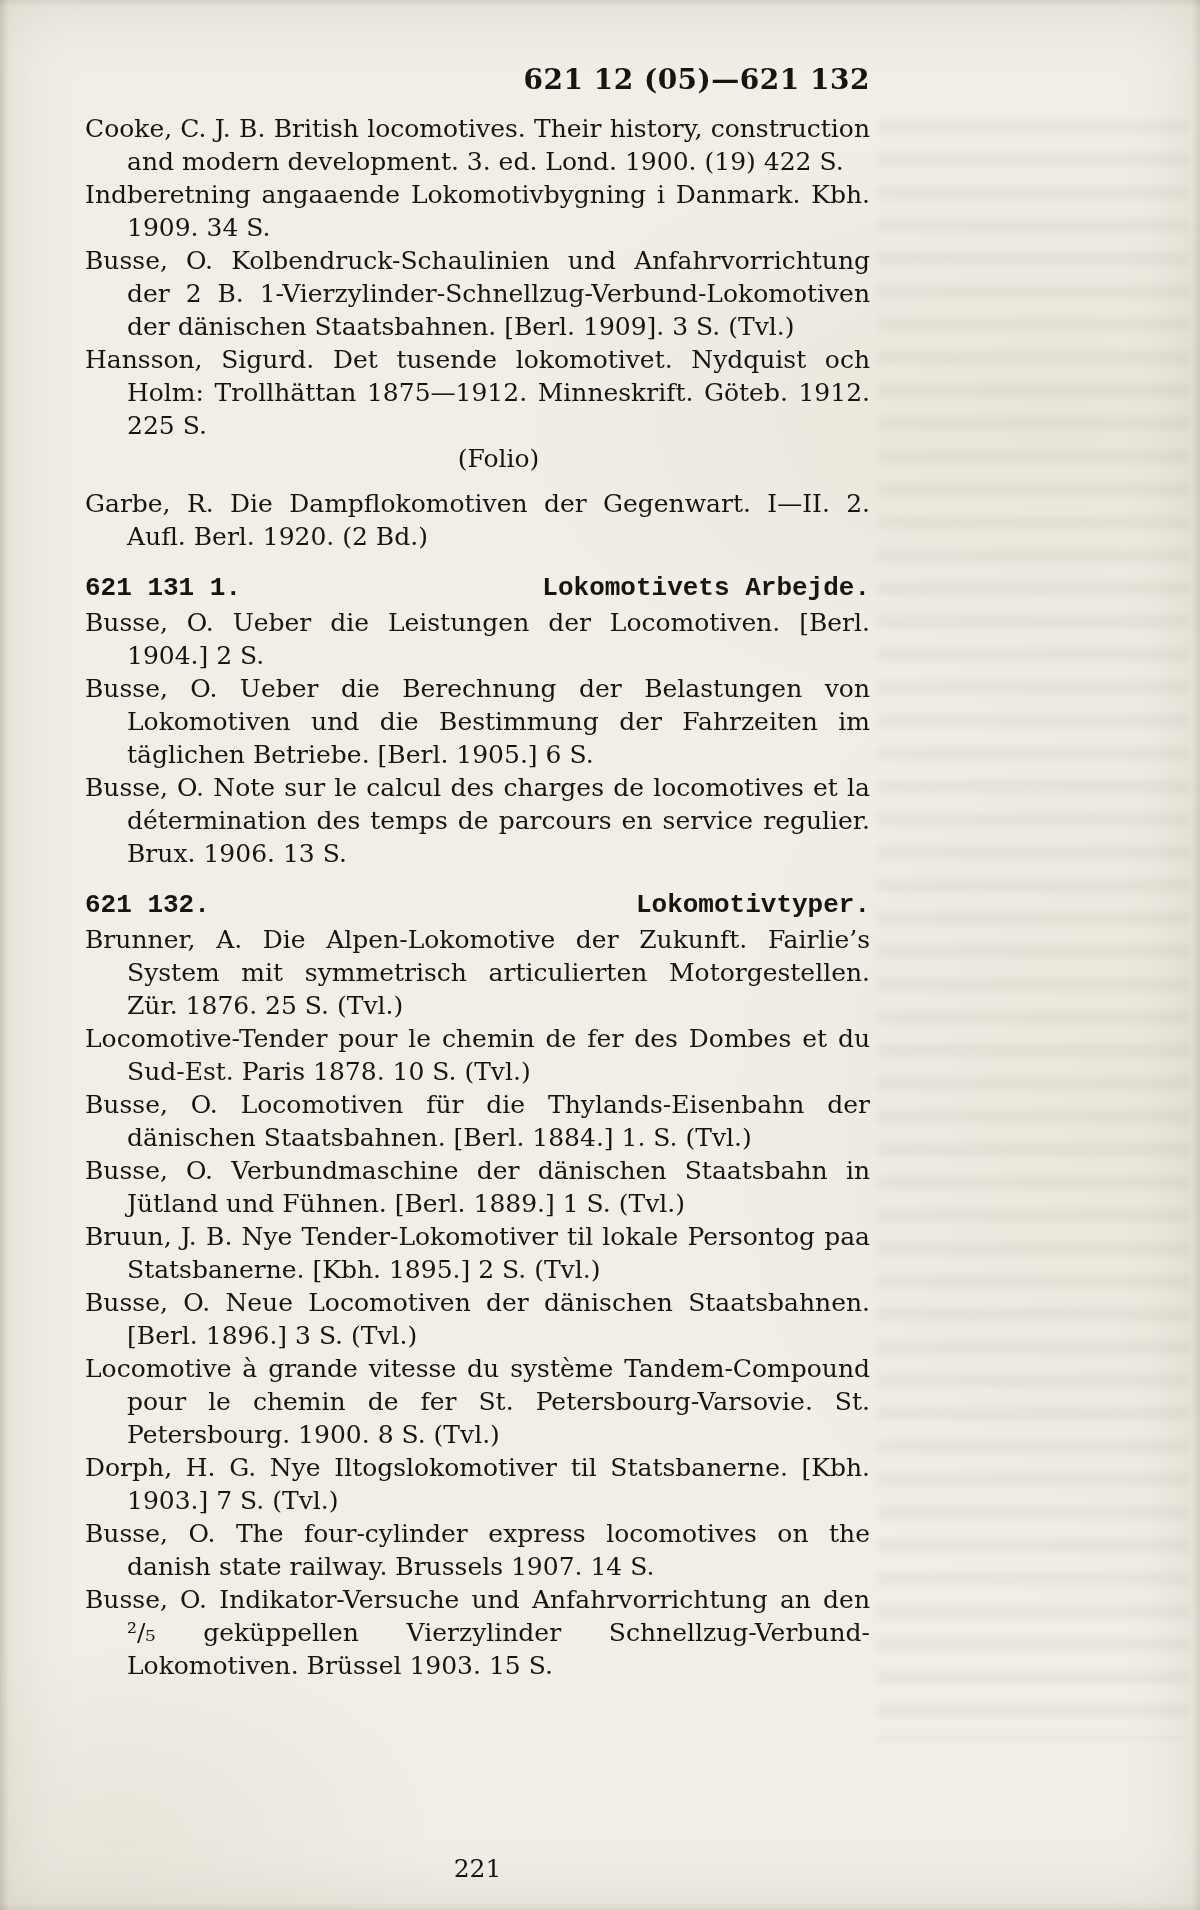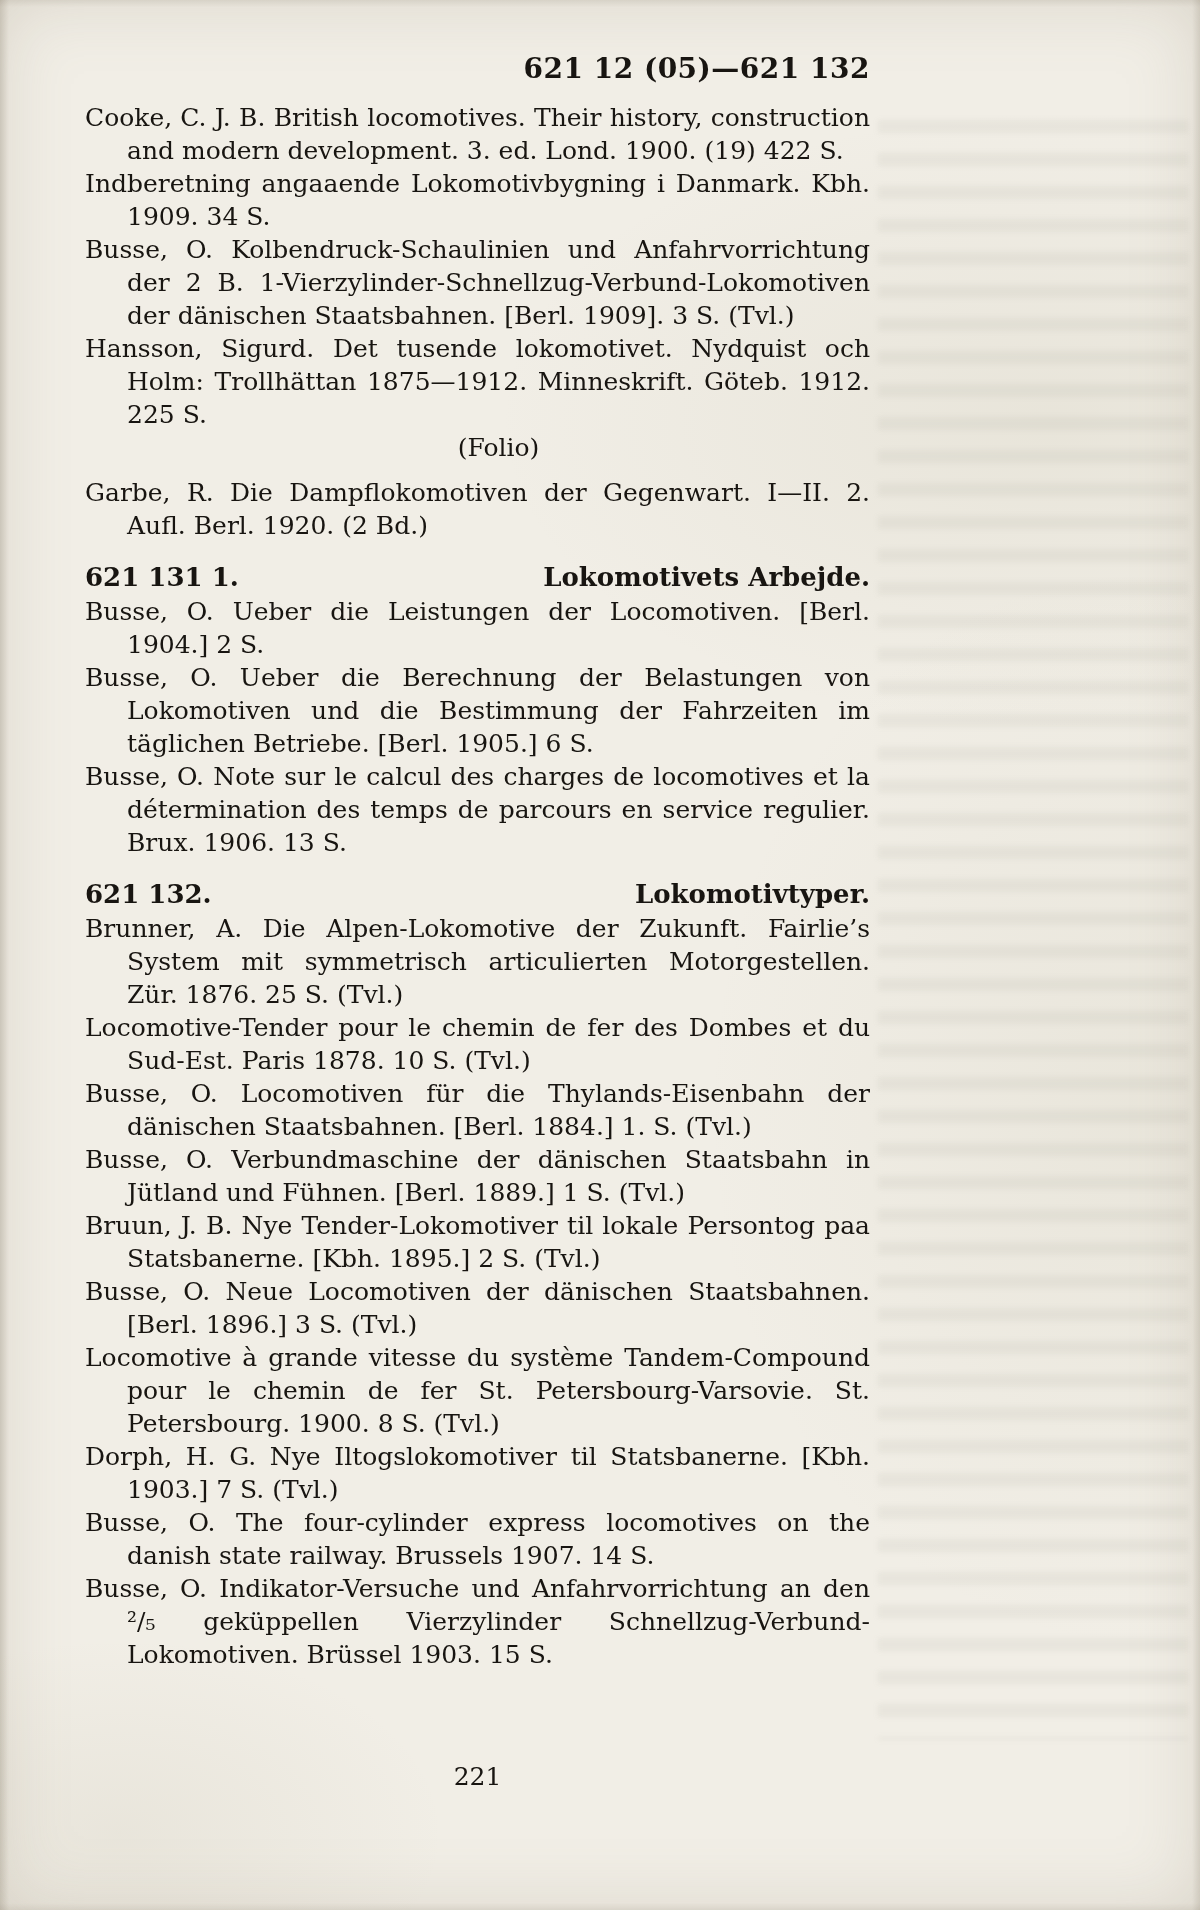--- a/index.html
+++ b/index.html
@@ -25,21 +25,21 @@
   }
   
   .ghost-bleed{
     position:absolute;top:120px;right:12px;width:310px;height:1620px;
     background:repeating-linear-gradient(180deg,
       rgba(140,140,125,0.085) 0 13px,
       rgba(140,140,125,0.0) 13px 33px);
     filter:blur(2.5px);
     pointer-events:none;
   }
-  .col{padding:52px 330px 0 85px;}
+  .col{padding:52px 330px 0 85px;margin-top:11px;}
   .running-head{
     text-align:right;
     font-weight:bold;
     font-size:28px;
     letter-spacing:0.5px;
   }
   .content{margin-top:16px;}
   p.entry{
     margin:0;
     padding-left:42px;
@@ -54,24 +54,25 @@
     text-align:center;
     text-indent:0;
   }
   .sec-heading{
     display:flex;
     justify-content:space-between;
     font-weight:bold;
     font-size:26px;
     margin-top:19px;
     margin-bottom:1px;
+    font-family:Liberation Mono, monospace;
   }
   .footer{
     position:absolute;
-    top:1760px;left:85px;width:785px;
+    top:1852px;left:85px;width:785px;
     text-align:center;
     font-size:25px;
   }
 </style>
 </head>
 <body>
 
 <div class="sheet">
   <div class="ghost-bleed"></div>
   <div class="col">

